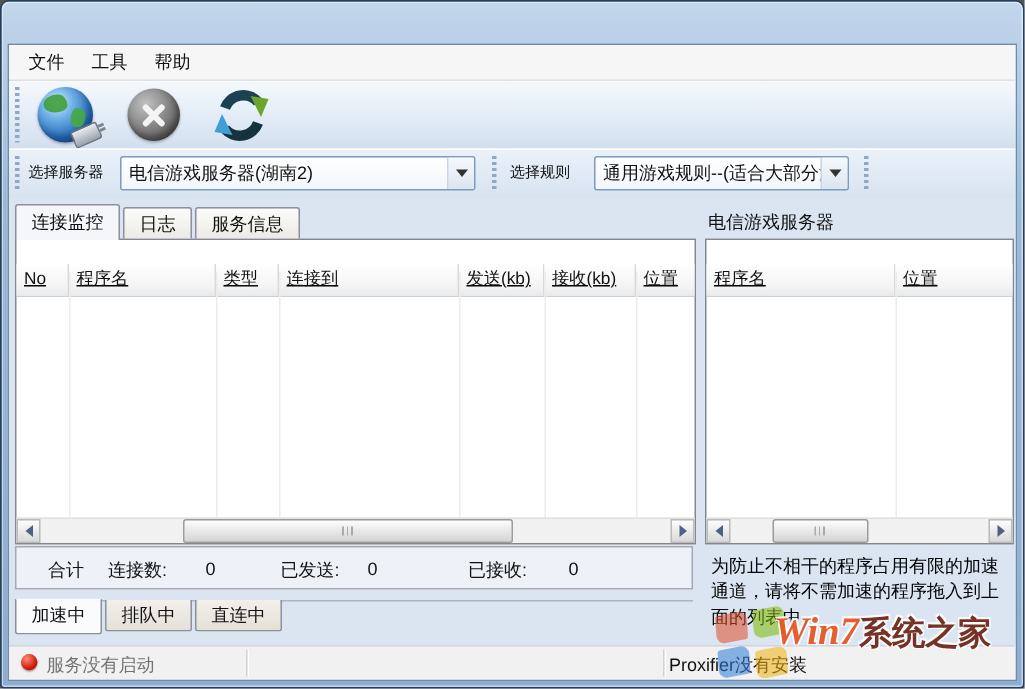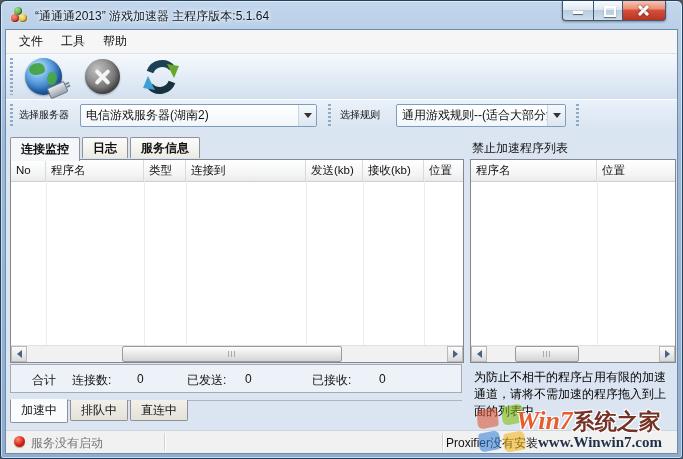--- a/index.html
+++ b/index.html
@@ -72,31 +72,31 @@
   .optlabel{position:absolute;top:8px;font-size:10px;color:#111;white-space:nowrap;}
   .combo{position:absolute;top:4px;height:21px;background:linear-gradient(#fff,#f2f6fa);
          border:1px solid #7e9cbd;border-radius:2px;display:flex;align-items:center;overflow:hidden;}
   .combo .val{font-size:12px;color:#111;padding-left:5px;white-space:nowrap;flex:1;overflow:hidden;}
   .combo .arrowbox{width:17px;align-self:stretch;display:flex;align-items:center;justify-content:center;
          border-left:1px solid #c7d5e4;background:linear-gradient(#f5f9fc,#dce6f0);}
   .tri-down{width:0;height:0;border-left:4px solid rgba(0,0,0,0);border-right:4px solid rgba(0,0,0,0);
          border-top:5px solid #333;}
   
   .content{position:absolute;left:0;right:0;top:101px;bottom:22px;background:#dbe5f1;}
-  .tabs{position:absolute;left:4px;top:6px;height:22px;display:flex;align-items:flex-start;z-index:3;font-weight:bold;}
+  .tabs{position:absolute;left:4px;top:6px;height:22px;display:flex;align-items:center;z-index:3;}
   .tab{height:20px;line-height:20px;padding:0 10px;font-size:12px;color:#111;
        background:linear-gradient(#fcfcfb,#eceae3);border:1px solid #8c919b;border-bottom:none;
        border-radius:2px 2px 0 0;margin-right:2px;}
   .tab.active{height:23px;line-height:23px;background:#f4f6f9;position:relative;z-index:4;}
   .panel{position:absolute;background:#fff;border:1px solid #828790;}
   .panel-left{left:4px;top:28px;width:452px;height:202px;}
   .panel-right{left:464px;top:28px;width:204px;height:202px;}
   .right-title{position:absolute;left:466px;top:9px;font-size:12px;color:#111;}
-  .lvheader{position:absolute;left:0;right:0;top:0;height:21px;display:flex;
-            border-bottom:1px solid #d0d0d0;}
+  .lvheader{position:absolute;left:0;right:0;top:16px;height:21px;display:flex;
+            border-bottom:1px solid #d0d0d0;text-decoration:underline;}
   .hcell{background:linear-gradient(#ffffff,#f3f4f5 70%,#e8eaec);border-right:1px solid #dadada;
          font-size:11.5px;color:#111;line-height:20px;padding-left:5px;box-sizing:border-box;
          white-space:nowrap;overflow:hidden;}
   .colline{position:absolute;top:21px;bottom:17px;width:1px;background:#ececec;}
   
   .hscroll{position:absolute;left:0;right:0;bottom:0;height:16px;background:#f1f1f1;
            border-top:1px solid #e0e0e0;display:flex;}
   .sbtn{width:16px;height:100%;box-sizing:border-box;background:linear-gradient(#fdfdfd,#d9d9d9);
         border:1px solid #b9b9b9;display:flex;align-items:center;justify-content:center;}
   .tri-left{width:0;height:0;border-top:4px solid rgba(0,0,0,0);border-bottom:4px solid rgba(0,0,0,0);
@@ -145,39 +145,20 @@
   .wm-suffix{font-size:22px;color:#6e2414;font-style:normal;
           text-shadow:-1px -1px 0 #fff,1px -1px 0 #fff,-1px 1px 0 #fff,1px 1px 0 #fff;}
   .wm-url{position:absolute;left:62px;top:30px;font-family:"Liberation Serif",serif;font-weight:bold;
           font-size:15px;color:#14263f;opacity:.95;white-space:nowrap;}
 </style>
 </head>
 <body>
 
 <div class="window">
 
-  <div class="titlebar">
-    <div class="app-icon">
-        <i class="d1"></i>
-        <i class="d2"></i>
-        <i class="d3"></i>
-      </div>
-    <div class="title-text">“通通通2013” 游戏加速器 主程序版本:5.1.64</div>
-    <div class="winbtns">
-      <div class="wbtn min">
-          <span class="glyph-min"></span>
-        </div>
-      <div class="wbtn max">
-          <span class="glyph-max"></span>
-        </div>
-      <div class="wbtn close">
-          <span class="glyph-x"></span>
-        </div>
-    </div>
-  </div>
 
   <div class="client">
 
     <div class="menubar">
       <span class="menu-item">文件</span>
       <span class="menu-item">工具</span>
       <span class="menu-item">帮助</span>
     </div>
 
     <div class="toolbar">
@@ -225,21 +206,21 @@
     </div>
 
     <div class="content">
 
       <div class="tabs">
         <div class="tab active">连接监控</div>
         <div class="tab">日志</div>
         <div class="tab">服务信息</div>
       </div>
 
-      <div class="right-title">禁止加速程序列表</div>
+      <div class="right-title">电信游戏服务器</div>
 
       <div class="panel panel-left">
         <div class="lvheader">
           <div class="hcell" style="width:35px">No</div>
           <div class="hcell" style="width:98px">程序名</div>
           <div class="hcell" style="width:42px">类型</div>
           <div class="hcell" style="width:120px">连接到</div>
           <div class="hcell" style="width:57px">发送(kb)</div>
           <div class="hcell" style="width:61px">接收(kb)</div>
           <div class="hcell" style="flex:1;border-right:none">位置</div>
@@ -314,16 +295,15 @@
   <div class="watermark">
     <div class="wm-flag">
       <i class="f1"></i>
         <i class="f2"></i>
         <i class="f3"></i>
         <i class="f4"></i>
     </div>
     <div class="wm-text">
       <span class="wm-win">Win</span><span class="wm-seven">7</span><span class="wm-suffix">系统之家</span>
     </div>
-    <div class="wm-url">www.Winwin7.com</div>
   </div>
 
 </div>
 
 </body></html>

